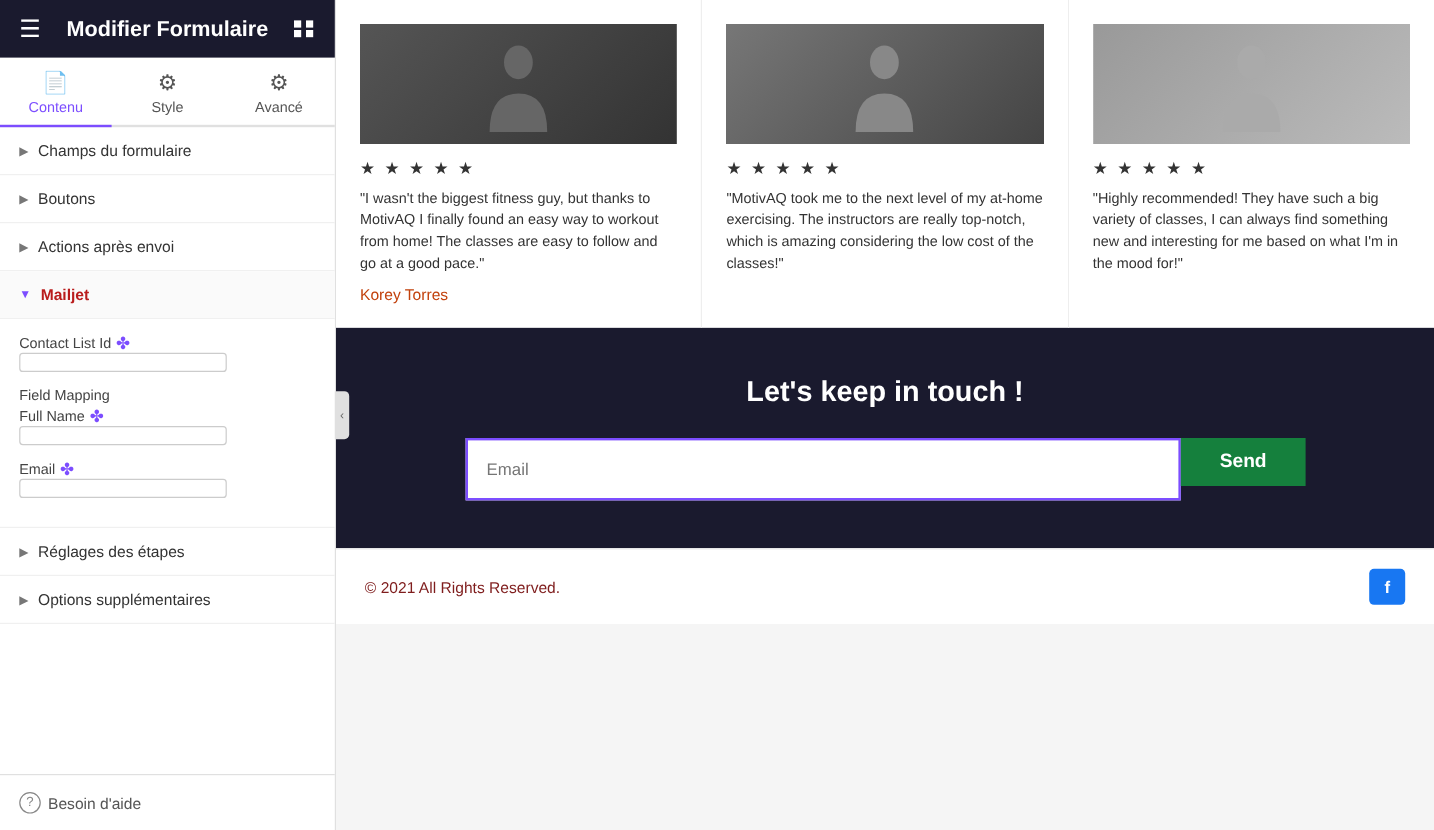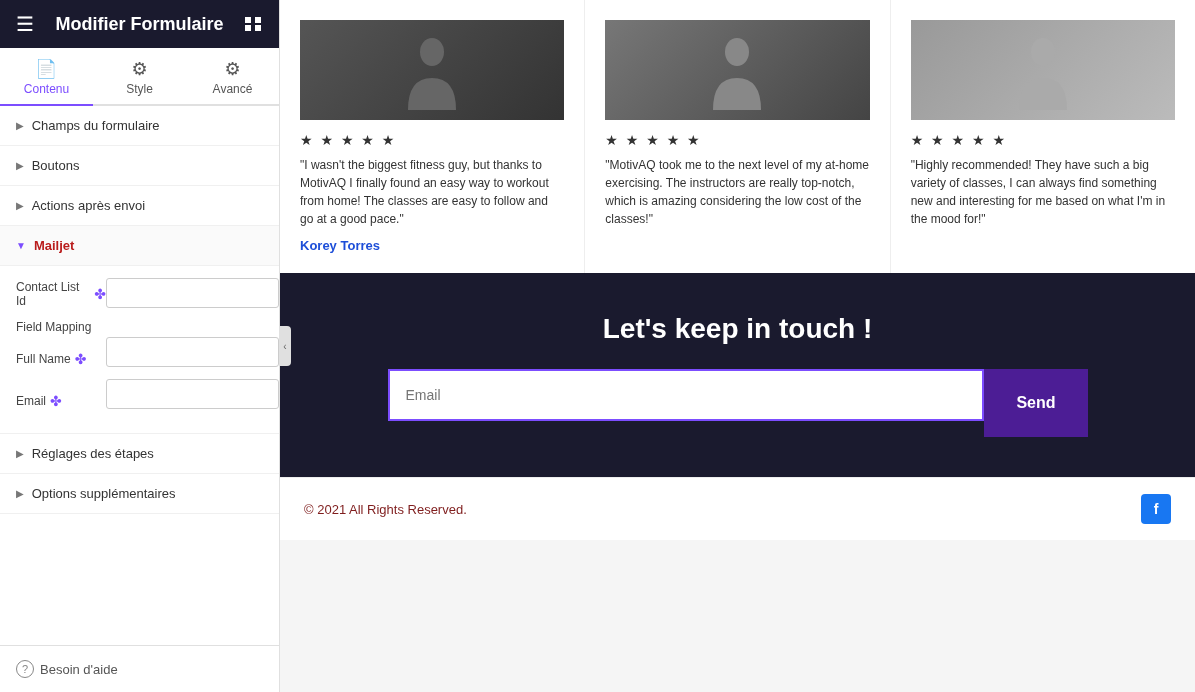--- a/index.html
+++ b/index.html
@@ -105,22 +105,23 @@
     }
 
     .mailjet-body {
       padding: 12px 16px;
       background: #fff;
       border-bottom: 1px solid #f0f0f0;
     }
 
     .field-row {
       display: flex;
-      align-items: flex-end;
+      align-items: flex-start;
       margin-bottom: 12px;
+      flex-direction: column;
     }
 
     .field-label {
       font-size: 12px;
       color: #444;
       min-width: 90px;
       display: flex;
       align-items: center;
       gap: 4px;
     }
@@ -240,36 +241,36 @@
 
     .testimonial-text {
       font-size: 12px;
       color: #333;
       line-height: 1.5;
       margin-bottom: 10px;
     }
 
     .testimonial-author {
       font-size: 13px;
-      font-weight: bold;
-      color: #1d4ed8;
+      font-weight: normal;
+      color: #c2410c;
     }
 
     
     .contact-section {
       background: #1a1a2e;
       padding: 40px 60px;
       display: flex;
       flex-direction: column;
       align-items: center;
     }
 
     .contact-title {
       color: #fff;
-      font-size: 28px;
+      font-size: 24px;
       font-weight: 600;
       margin-bottom: 24px;
       text-align: center;
     }
 
     .contact-form-row {
       display: flex;
       width: 100%;
       max-width: 700px;
     }
@@ -278,23 +279,23 @@
       flex: 1;
       height: 52px;
       border: 2px solid #7c4dff;
       padding: 0 16px;
       font-size: 14px;
       background: #fff;
       outline: none;
     }
 
     .contact-send-btn {
-      height: 68px;
+      height: 40px;
       padding: 0 32px;
-      background: #4c1d95;
+      background: #15803d;
       color: #fff;
       border: none;
       font-size: 16px;
       font-weight: 600;
       cursor: pointer;
     }
 
     
     .footer {
       background: #fff;

